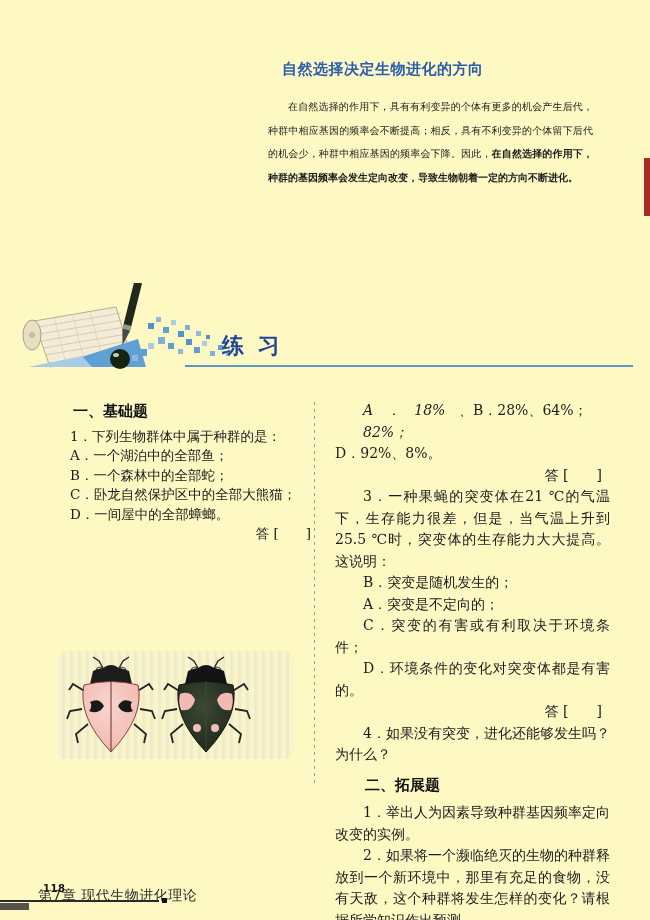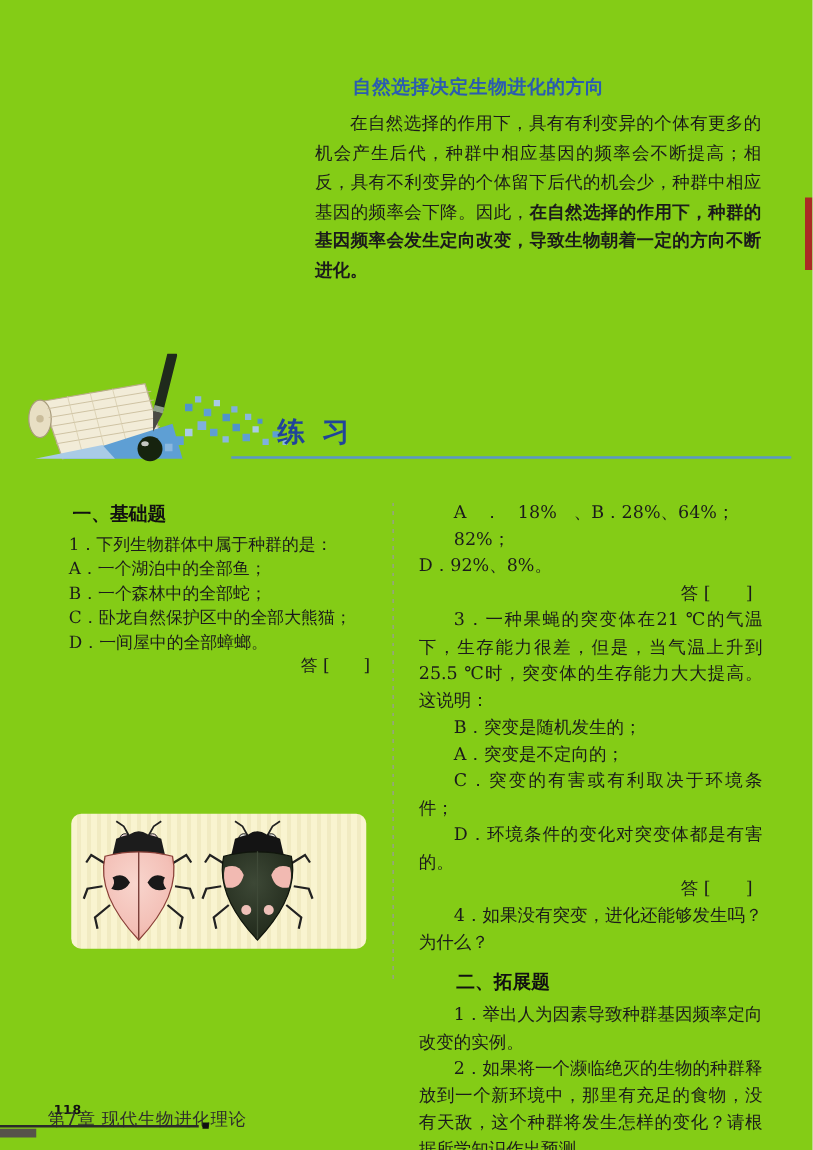--- a/index.html
+++ b/index.html
@@ -1,60 +1,60 @@
 <!DOCTYPE html>
 <html><head>
 <meta charset="utf-8">
 <style>
   html,body{margin:0;padding:0;background:#e8e8e8;}
   .page{
     position:relative;width:650px;height:920px;margin:0 auto;
-    background:#84cc16;overflow:hidden;
+    background:#fef9c3;overflow:hidden;
     font-family:"DejaVu Serif","Liberation Serif",serif;color:#1b1b1b;
   }
   
   .intro{position:absolute;left:252px;top:60px;width:357px;}
   .intro-heading{
     margin:0 0 9px 30px;font-family:"DejaVu Sans","Liberation Sans",sans-serif;
     font-weight:bold;font-size:15px;color:#2a5cb0;letter-spacing:0.5px;
   }
   .intro-body{
-    margin:0;font-size:14px;line-height:23.5px;text-align:justify;text-indent:2em;
+    margin:16px;font-size:10px;line-height:23.5px;text-align:justify;text-indent:2em;
   }
   .intro-body .emph{font-family:"DejaVu Sans","Liberation Sans",sans-serif;font-weight:bold;}
   
   .red-tab{position:absolute;right:0;top:158px;width:6px;height:58px;background:#aa2b24;}
   
   .banner{position:absolute;left:0;top:283px;width:630px;height:95px;text-decoration:underline;}
   .banner-line{position:absolute;left:185px;top:82px;width:448px;height:2px;background:#5b96c8;z-index:1;}
   .banner-title{
     position:absolute;left:222px;top:48px;z-index:3;
     font-size:22px;font-weight:bold;color:#20449a;letter-spacing:3px;
     font-family:"DejaVu Serif","Liberation Serif",serif;
   }
   .banner-art{position:absolute;left:20px;top:0px;z-index:2;}
   
   .columns{position:absolute;left:28px;top:400px;width:582px;}
   .col-divider{
     position:absolute;left:286px;top:2px;width:1px;height:382px;
     background:repeating-linear-gradient(180deg,#9a9a9a 0 3px,transparent 3px 7px);
   }
   .col{position:absolute;top:0;}
-  .col-left{left:0;width:276px;font-size:13.5px;line-height:19.5px;}
+  .col-left{left:15px;width:276px;font-size:13.5px;line-height:19.5px;}
   .col-right{left:307px;width:275px;font-size:14px;line-height:21.5px;}
   .col p{margin:0;text-align:justify;}
   .section-heading{
     margin:2px 0 5px 30px;font-family:"DejaVu Sans","Liberation Sans",sans-serif;
     font-weight:bold;font-size:15px;color:#111;
   }
   .section-heading.second{margin-top:9px;margin-bottom:6px;}
   .stem,.option{text-indent:2em;}
   .answer{text-align:right !important;padding-right:8px;}
   .opt-pair{display:flex;}
-  .opt-pair .opt-first{padding-left:28px;width:110px;flex:none;display:inline-block;}
+  .opt-pair .opt-first{padding-left:28px;width:110px;flex:none;display:inline-block;font-style:italic;}
   
   .figure{
     position:absolute;left:57px;top:651px;width:236px;height:108px;border-radius:8px;
     background:repeating-linear-gradient(90deg,#f9f4d0 0 5px,#f1ebc2 5px 8px);
   }
   
   .footer-num{
     position:absolute;left:8px;top:883px;font-family:"DejaVu Sans","Liberation Sans",sans-serif;
     font-weight:bold;font-size:10px;letter-spacing:0.5px;color:#111;margin-left:35px;
   }

